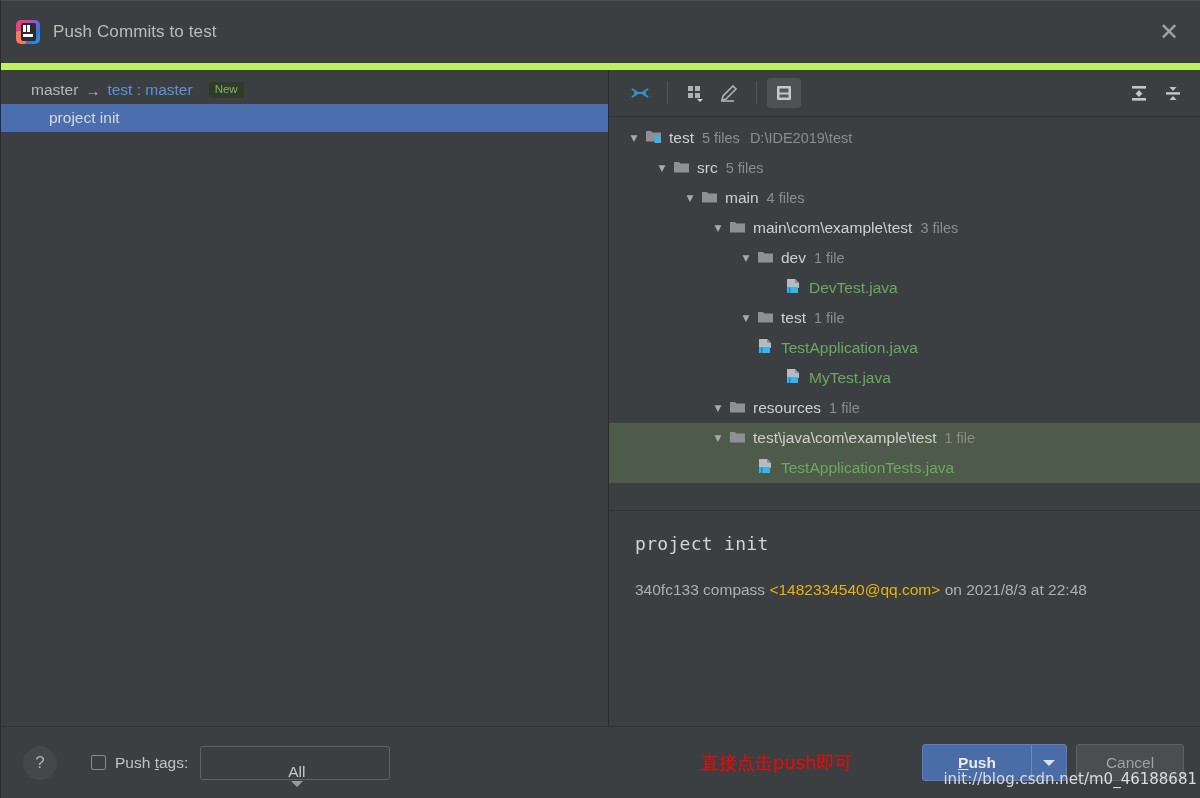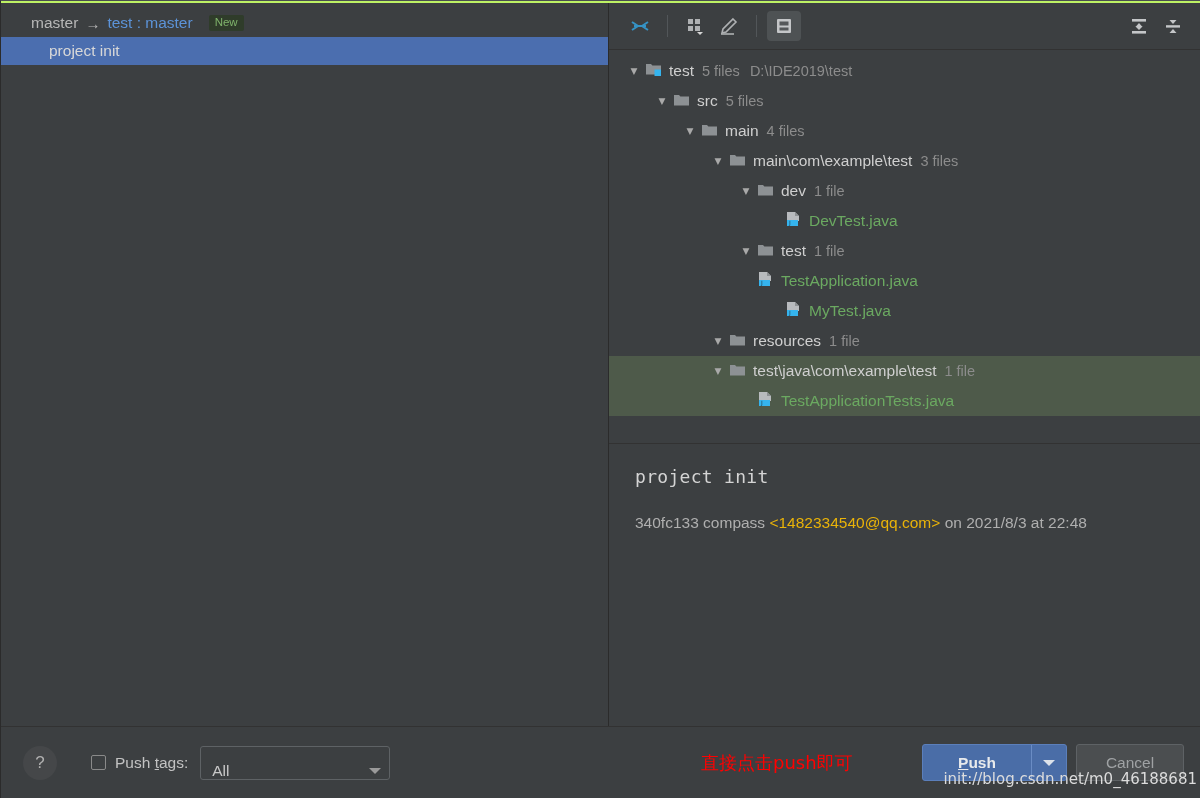--- a/index.html
+++ b/index.html
@@ -83,21 +83,21 @@
     cursor: pointer;
     font-family: "DejaVu Sans", sans-serif;
     font-weight: 300;
   }
 
   
   .body-split {
     flex: 1 1 auto;
     display: flex;
     min-height: 0;
-    border-top: 2px solid #bef264;
+    border-top: 7px solid #bef264;
   }
 
   
   .left-pane {
     width: 608px;
     flex: 0 0 608px;
     background: #3C3F41;
     border-right: 1px solid #2B2B2B;
     overflow: hidden;
     padding-top: 6px;
@@ -262,20 +262,21 @@
     margin-left: 12px;
     width: 190px;
     height: 34px;
     background: #3C3F41;
     border: 1px solid #5E6265;
     border-radius: 3px;
     display: flex;
     align-items: center;
     padding: 16px 8px 0 11px;
     cursor: pointer;
+    flex-direction: column;
   }
   .combo-val { flex: 1 1 auto; font-size: 15.5px; color: #C8C8C8; }
   .combo-arrow {
     width: 0; height: 0;
     border-left: 6px solid transparent;
     border-right: 6px solid transparent;
     border-top: 6px solid #9A9A9A;
   }
 
   .annotation {
@@ -343,20 +344,31 @@
     font-size: 15px;
     font-family: "DejaVu Sans", sans-serif;
     white-space: nowrap;
   }
 </style>
 </head>
 <body>
 
 <div class="dialog">
 
+  <div class="titlebar">
+    <div class="app-icon">
+      <div class="blob"></div>
+      <div class="sq"></div>
+      <div class="bar1"></div>
+        <div class="bar2"></div>
+        <div class="bar3"></div>
+    </div>
+    <div class="title-text">Push Commits to test</div>
+    <div class="close-btn">✕</div>
+  </div>
 
   <div class="body-split">
 
     <div class="left-pane">
       <div class="repo-row">
         <span class="src">master</span>
         <span class="arrow">→</span>
         <span class="target">test : master</span>
         <span class="badge-new">New</span>
       </div>

